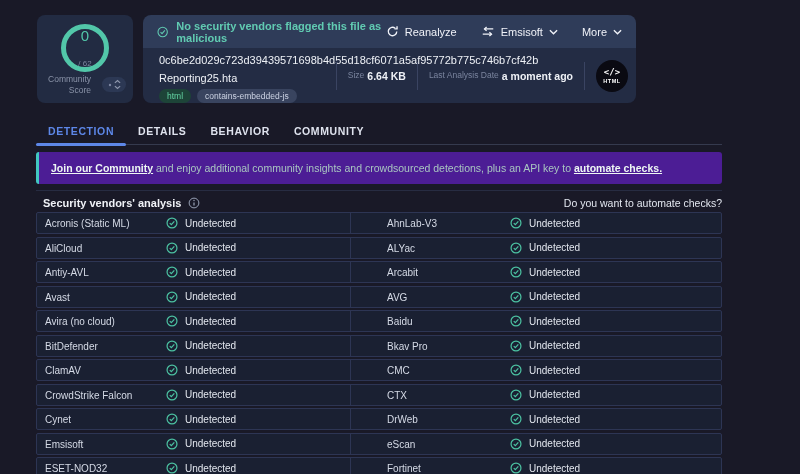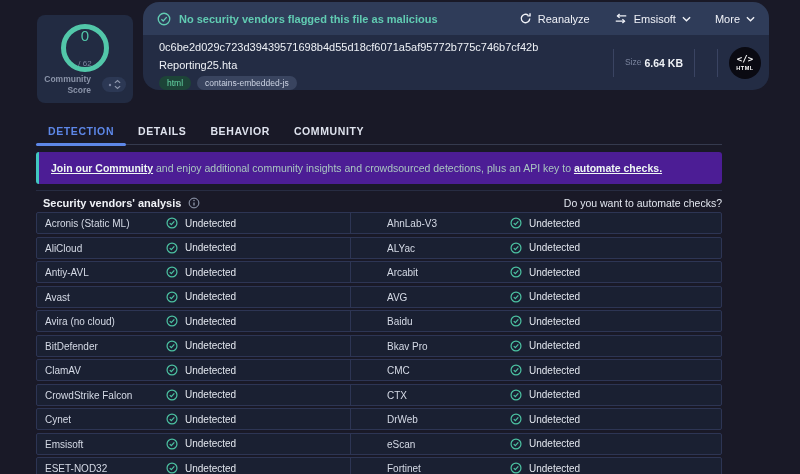--- a/index.html
+++ b/index.html
@@ -13,28 +13,28 @@
 
   
   .score-card { position:absolute; left:37px; top:15px; width:96px; height:88px;
     background:#222b42; border-radius:8px; }
   .ring { position:absolute; left:24px; top:9px; width:48px; height:48px;
     border:5px solid #52c7a9; border-radius:50%;
     display:flex; flex-direction:column; align-items:center; justify-content:center; }
   .score-value { font-size:15px; color:#52c7a9; line-height:1; }
   .score-total { font-size:8px; color:#7d87a0; margin-top:16px; }
   .score-footer { position:absolute; left:6px; right:7px; bottom:7px;
-    display:flex; align-items:center; justify-content:center; gap:11px;font-weight:bold; }
+    display:flex; align-items:center; justify-content:center; gap:11px; }
   .score-label { font-size:8.5px; color:#8a93a8; text-align:right; width:50px; line-height:1.3; }
   .vote-pill { width:25px; height:15px; background:#2c3854; border-radius:8px;
     display:flex; align-items:center; justify-content:center; gap:2px; cursor:pointer; }
 
   
-  .file-card { position:absolute; left:143px; top:2px; width:626px; height:88px;
-    border-radius:16px; overflow:hidden; }
+  .file-card { position:absolute; left:143px; top:15px; width:493px; height:88px;
+    border-radius:8px; overflow:hidden; }
   .file-card-header { height:33px; background:#2f3c59; display:flex; align-items:center; padding:0 14px; }
   .status-group { display:flex; align-items:center; gap:8px; color:#61cbb2; }
   .status-text { font-size:11px; font-weight:bold; }
   .header-actions { margin-left:auto; display:flex; align-items:center; gap:24px;
     font-size:11px; color:#f0f2f8; }
   .action-button { display:flex; align-items:center; gap:6px; cursor:pointer; }
   .file-card-body { height:55px; background:#232c44; position:relative; }
   .hash { position:absolute; left:16px; top:6px; font-size:11px; color:#eef1f6; }
   .filename { position:absolute; left:16px; top:24px; font-size:11px; color:#eef1f6; }
   .tag-row { position:absolute; left:16px; top:41px; display:flex; gap:6px; }
@@ -156,20 +156,24 @@
       <span class="tag tag-html">html</span>
       <span class="tag tag-slate">contains-embedded-js</span>
     </div>
     <div class="meta-group">
       <div class="meta-divider"></div>
       <div class="meta-block">
         <span class="meta-label">Size</span>
         <span class="meta-value">6.64 KB</span>
       </div>
       <div class="meta-divider"></div>
+      <div class="meta-block">
+        <span class="meta-label">Last Analysis Date</span>
+        <span class="meta-value">a moment ago</span>
+      </div>
       <div class="meta-divider"></div>
       <div class="filetype-circle">
         <span class="filetype-glyph">&lt;/&gt;</span>
         <span class="filetype-label">HTML</span>
       </div>
     </div>
   </div>
 </div>
 
 <div class="tabs">

